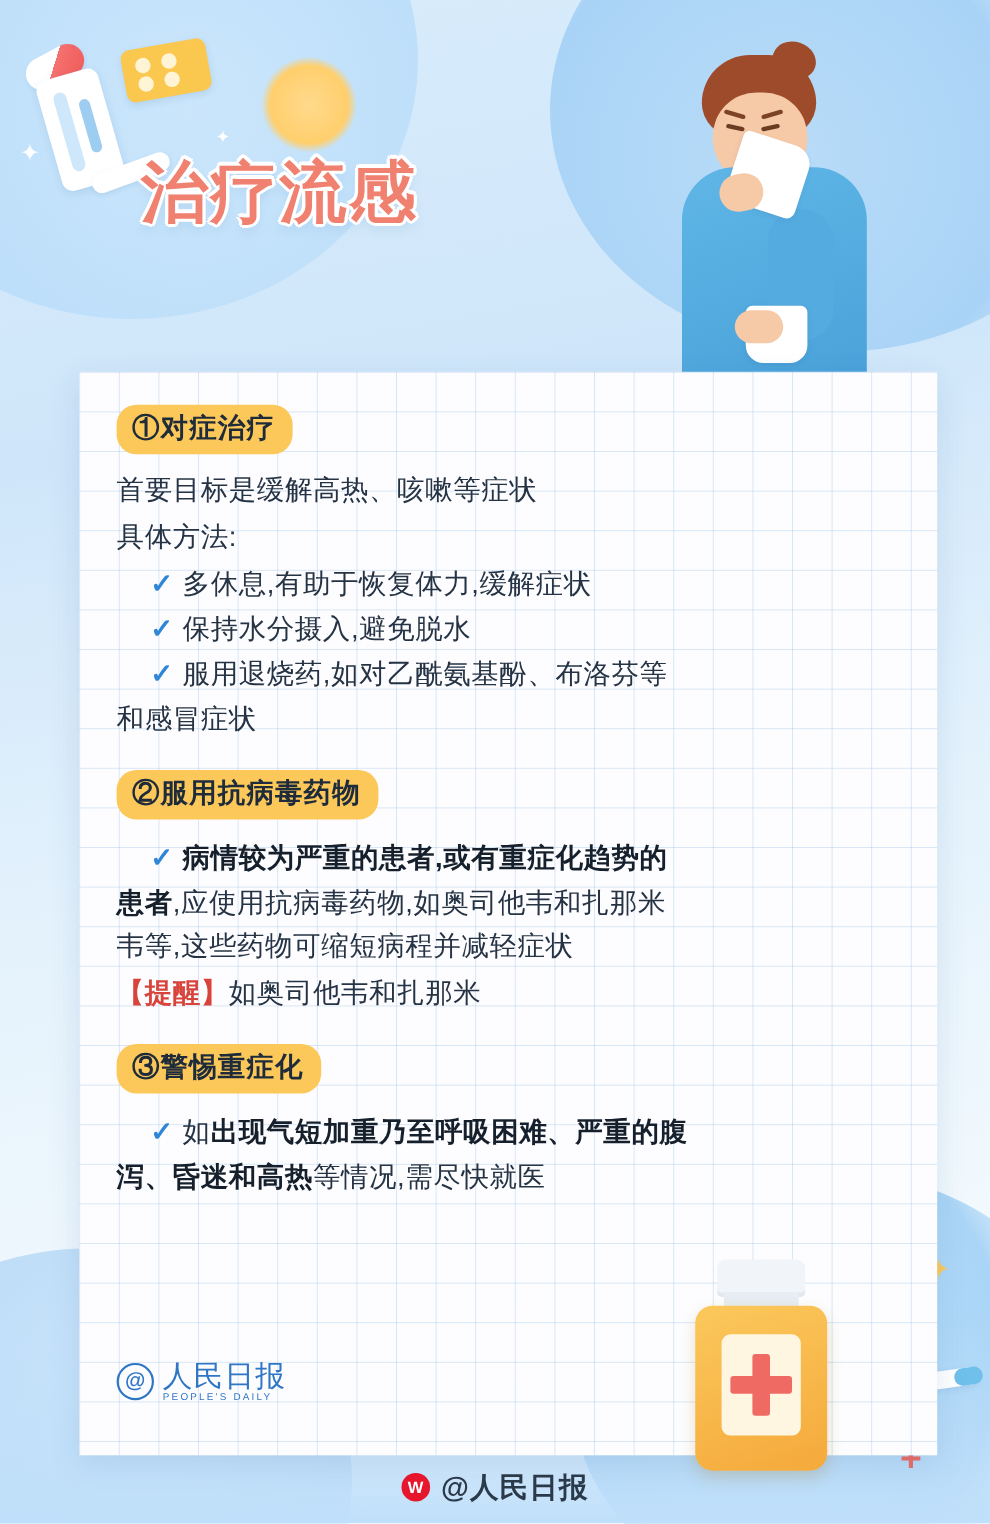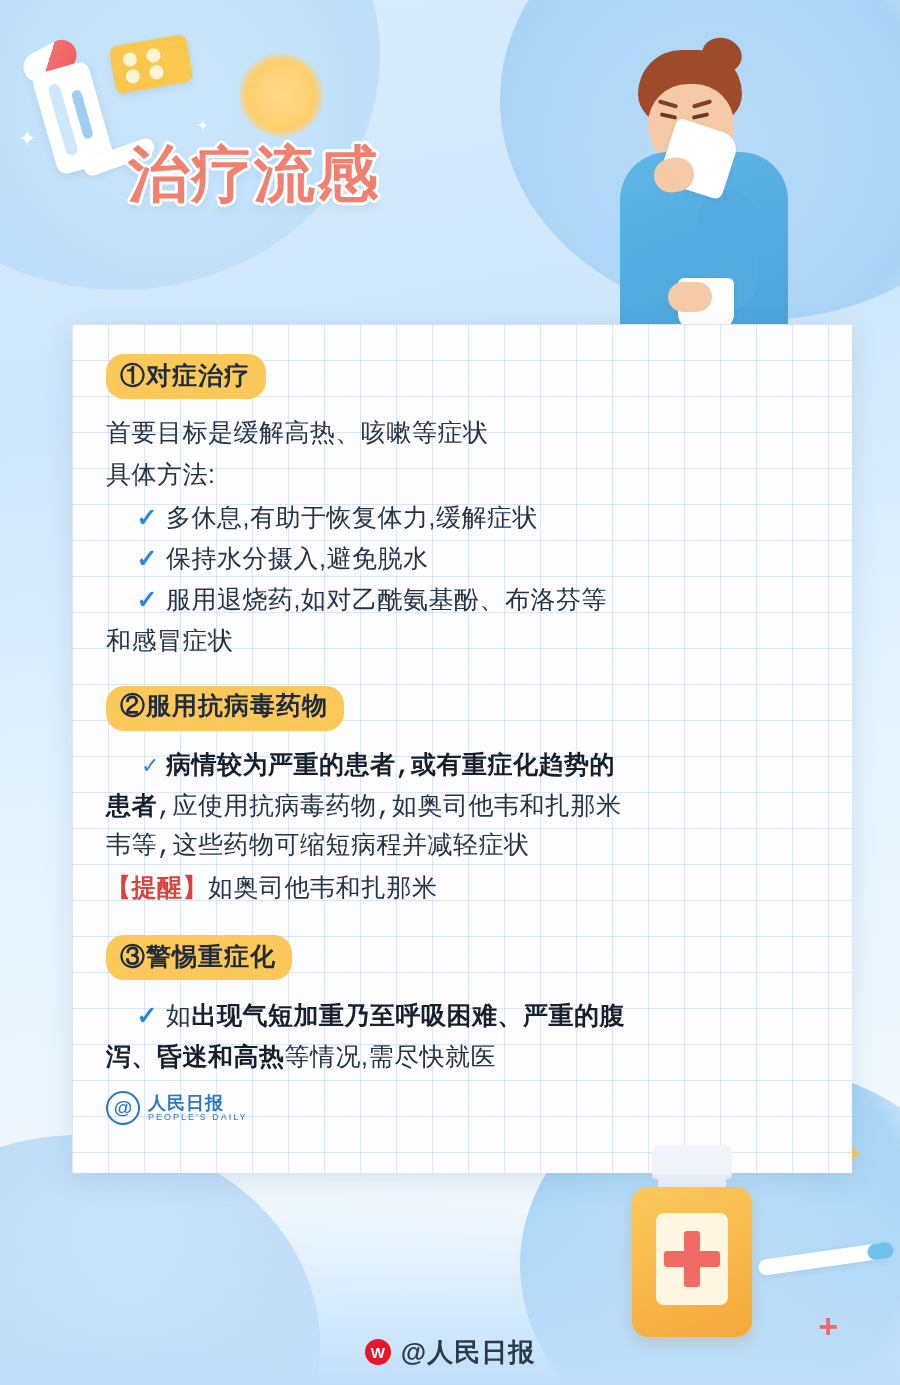--- a/index.html
+++ b/index.html
@@ -246,22 +246,22 @@
     position: relative;
     color: #f0806f;
   }
   .heading-line.l1 { font-size: 61px; }
   .heading-line.l2 { font-size: 66px; margin-top: 6px; }
   .heading-line.l2 .txt { color: #2f76c4; }
 
   
   .card {
     position: absolute;
-    left: 72px; top: 324px;
-    width: 780px; height: 849px;
+    left: 72px; top: 338px;
+    width: 780px; height: 985px;
     background-color: #fdfdff;
     background-image:
       linear-gradient(to right, rgba(160,196,230,.40) 1px, transparent 1px),
       linear-gradient(to bottom, rgba(160,196,230,.40) 1px, transparent 1px);
     background-size: 36px 36px;
     box-shadow: 0 8px 26px rgba(70,120,170,.16);
     z-index: 4;
   }
 
   .card-inner {
@@ -351,22 +351,22 @@
     color: #2f76c4;
     font-size: 19px;
     font-weight: bold;
     display: flex;
     align-items: center;
     justify-content: center;
     box-sizing: border-box;
   }
   .pd-text { line-height: 1.05; }
   .pd-cn {
-    font-size: 18px;
-    font-weight: bold;
+    font-size: 27px;
+    font-weight: normal;
     color: #2f76c4;
     letter-spacing: 1px;
   }
   .pd-en {
     font-size: 9px;
     color: #2f76c4;
     letter-spacing: 2px;
   }
 
   
@@ -532,21 +532,21 @@
           <div class="bullet-item">
             <span class="check">✓</span><span>保持水分摄入,避免脱水</span>
           </div>
           <div class="bullet-item">
             <span class="check">✓</span><span>服用退烧药,如对乙酰氨基酚、布洛芬等</span>
           </div>
           <p class="wrap-line">和感冒症状</p>
         </div>
       </div>
 
-      <div class="section" style="margin-top:26px;font-family:Liberation Mono, monospace;">
+      <div class="section" style="margin-top:26px;">
         <div class="tag">②服用抗病毒药物</div>
         <div class="s2-body">
           <div class="bullet-item">
             <span class="check">✓</span><span class="strong">病情较为严重的患者,或有重症化趋势的</span>
           </div>
           <p class="wrap-line"><span class="strong">患者</span><span>,应使用抗病毒药物,如奥司他韦和扎那米</span></p>
           <p class="wrap-line">韦等,这些药物可缩短病程并减轻症状</p>
           <p class="remind"><span class="label">【提醒】</span><span>如奥司他韦和扎那米</span></p>
         </div>
       </div>

